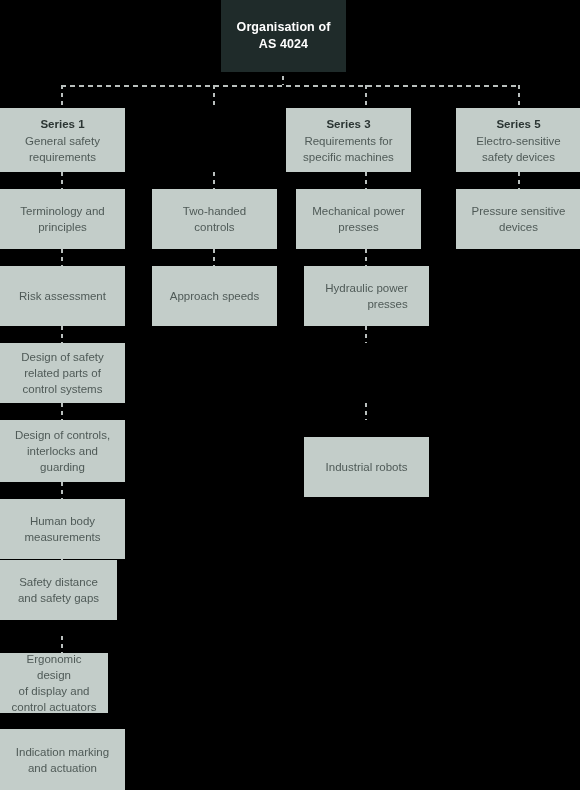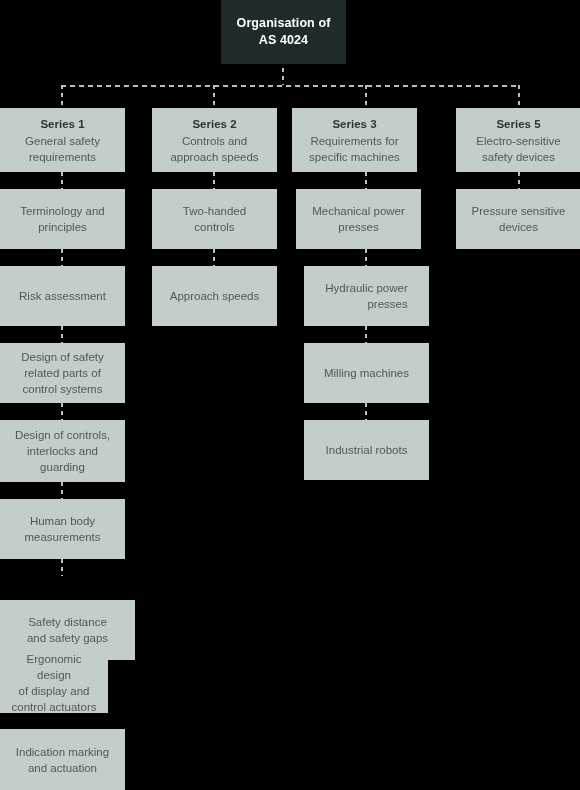--- a/index.html
+++ b/index.html
@@ -53,21 +53,21 @@
     background-size: 9px 2px;
     background-repeat: repeat-x;
   }
 
   
   .title-box {
     position: absolute;
     left: 221px;
     top: 0px;
     width: 125px;
-    height: 64px;
+    height: 72px;
     background: #1f2b2a;
     display: flex;
     align-items: center;
     justify-content: center;
     text-align: center;
     box-sizing: border-box;
     padding: 0 8px;
   }
   .title-box .title-text {
     color: #ffffff;
@@ -171,64 +171,56 @@
   </div>
   <div class="node" style="left:0px; top:420px; width:125px; height:62px;">
     <div class="label">Design of controls,
 interlocks and
 guarding</div>
   </div>
   <div class="node" style="left:0px; top:499px; width:125px; height:60px;">
     <div class="label">Human body
 measurements</div>
   </div>
-  <div class="node" style="left:0px; top:600px; width:135px; height:60px;">
+  <div class="node" style="left:0px; top:560px; width:117px; height:60px;">
     <div class="label">Safety distance
 and safety gaps</div>
   </div>
   <div class="node" style="left:0px; top:653px; width:108px; height:60px;">
     <div class="label">Ergonomic design
 of display and
 control actuators</div>
   </div>
   <div class="node" style="left:0px; top:729px; width:125px; height:61px;">
     <div class="label">Indication marking
 and actuation</div>
   </div>
 
-  <div class="node" style="left:152px; top:108px; width:125px; height:64px;">
-    <div class="head">Series 2</div>
-    <div class="desc">Controls and
-approach speeds</div>
-  </div>
   <div class="node" style="left:152px; top:189px; width:125px; height:60px;">
     <div class="label">Two-handed
 controls</div>
   </div>
   <div class="node" style="left:152px; top:266px; width:125px; height:60px;">
     <div class="label">Approach speeds</div>
   </div>
 
-  <div class="node" style="left:292px; top:108px; width:125px; height:64px;">
+  <div class="node" style="left:286px; top:108px; width:125px; height:64px;">
     <div class="head">Series 3</div>
     <div class="desc">Requirements for
 specific machines</div>
   </div>
   <div class="node" style="left:296px; top:189px; width:125px; height:60px;">
     <div class="label">Mechanical power
 presses</div>
   </div>
   <div class="node" style="left:304px; top:266px; width:125px; height:60px;text-align:right;">
     <div class="label">Hydraulic power
 presses</div>
   </div>
-  <div class="node" style="left:304px; top:343px; width:125px; height:60px;">
-    <div class="label">Milling machines</div>
-  </div>
-  <div class="node" style="left:304px; top:420px; width:125px; height:60px;">
+  <div class="node" style="left:304px; top:437px; width:125px; height:60px;">
     <div class="label">Industrial robots</div>
   </div>
 
   <div class="node" style="left:456px; top:108px; width:125px; height:64px;">
     <div class="head">Series 5</div>
     <div class="desc">Electro-sensitive
 safety devices</div>
   </div>
   <div class="node" style="left:456px; top:189px; width:125px; height:60px;">
     <div class="label">Pressure sensitive

